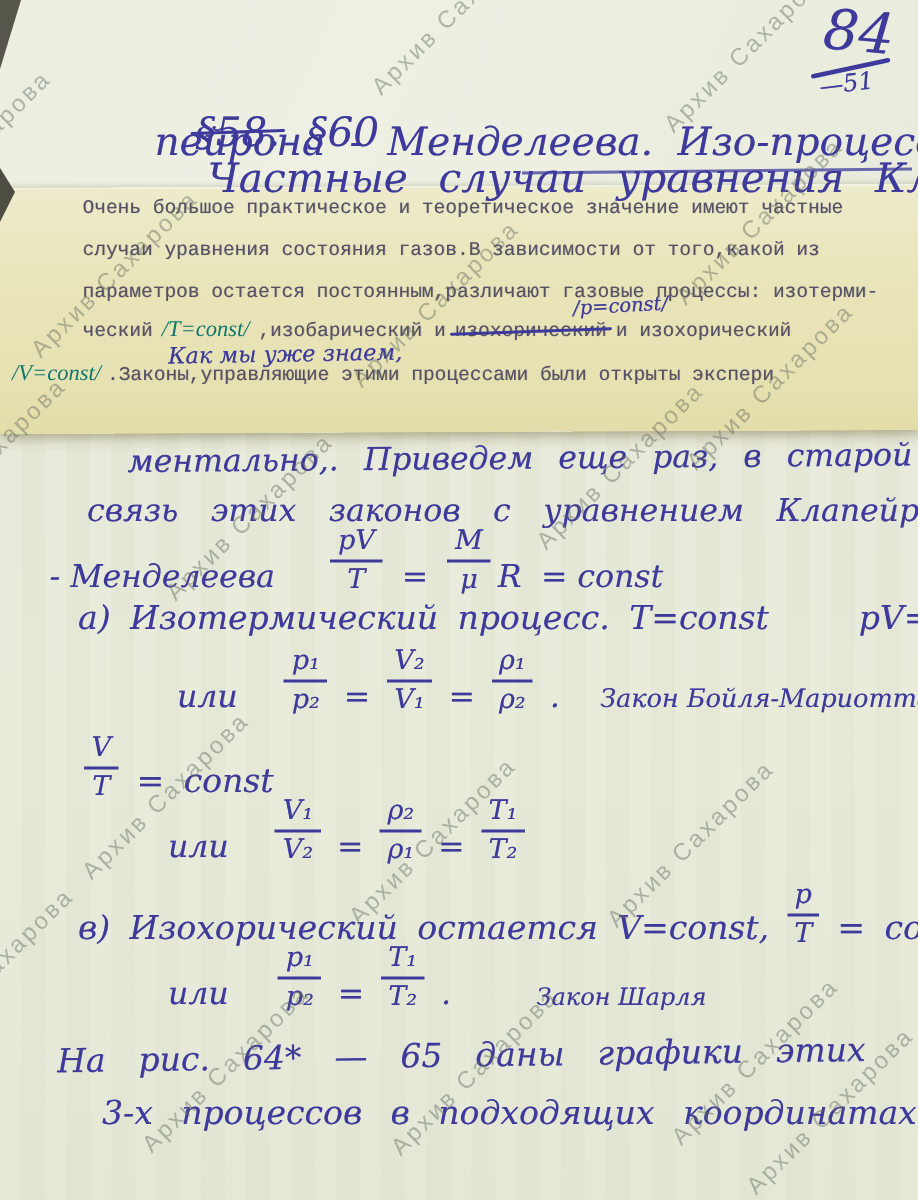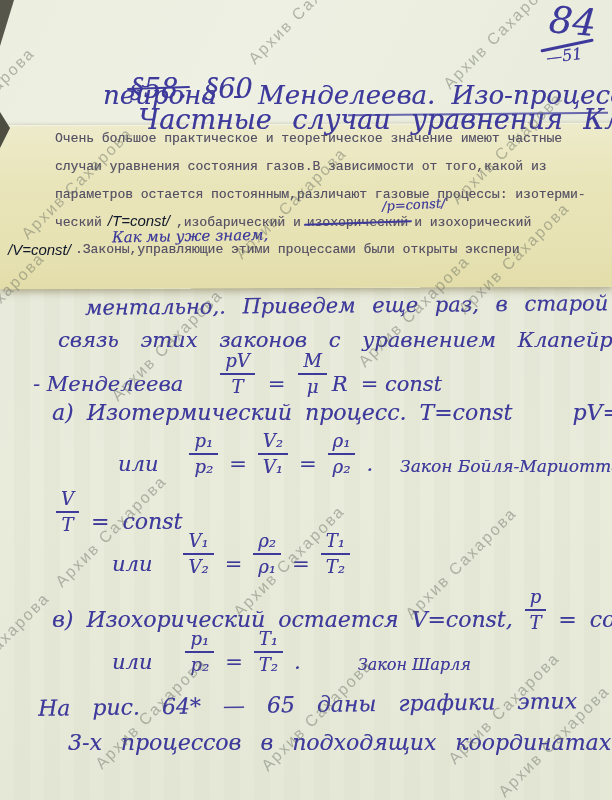--- a/index.html
+++ b/index.html
@@ -59,21 +59,21 @@
   .abs{position:absolute;white-space:pre;z-index:3;}
   .row{position:absolute;display:flex;align-items:flex-end;white-space:pre;z-index:3;}
   .frac{display:inline-flex;flex-direction:column;align-items:center;line-height:1;}
   .frac .num{padding:0 5px 3px;border-bottom:2px solid currentColor;}
   .frac .den{padding-top:3px;}
   .strike-pen{position:relative;display:inline-block;}
   .strike-pen::after{
     content:"";position:absolute;left:-3px;right:-4px;top:46%;height:2.4px;
     background:#3e3a9c;transform:rotate(-2deg);border-radius:2px;
   }
-  .hand-inline{font-family:Liberation Sans, sans-serif;font-style:italic;color:#0f172a;}
+  .hand-inline{font-family:Liberation Serif, serif;font-style:italic;color:#0f766e;}
   
   #wm-layer{position:absolute;left:0;top:0;width:612px;height:800px;z-index:5;pointer-events:none;}
   .wm{
     position:absolute;transform:rotate(-45deg);transform-origin:0 0;
     font-family:"Liberation Sans",sans-serif;font-size:16px;letter-spacing:2px;
     color:rgba(100,106,95,0.45);white-space:nowrap;
   }
 </style>
 </head>
 <body>

